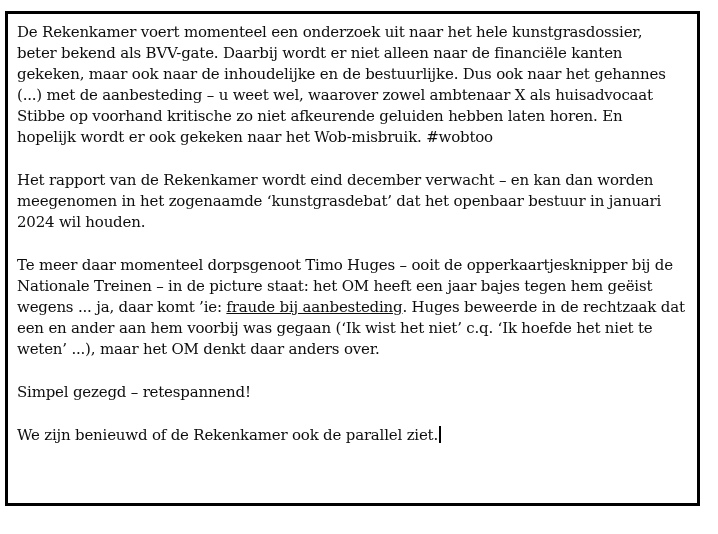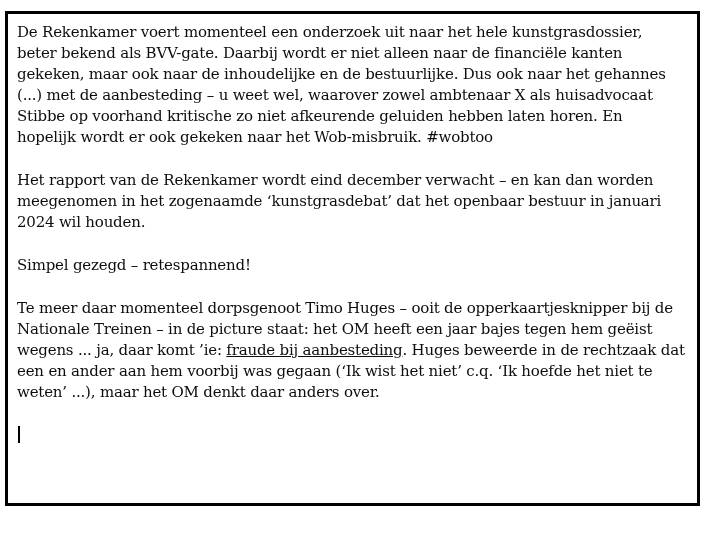--- a/index.html
+++ b/index.html
@@ -58,21 +58,21 @@
   <div class="frame">
     <p>De Rekenkamer voert momenteel een onderzoek uit naar het hele kunstgrasdossier,
 beter bekend als BVV-gate. Daarbij wordt er niet alleen naar de financiële kanten
 gekeken, maar ook naar de inhoudelijke en de bestuurlijke. Dus ook naar het gehannes
 (...) met de aanbesteding – u weet wel, waarover zowel ambtenaar X als huisadvocaat
 Stibbe op voorhand kritische zo niet afkeurende geluiden hebben laten horen. En
 hopelijk wordt er ook gekeken naar het Wob-misbruik. #wobtoo</p>
     <p>Het rapport van de Rekenkamer wordt eind december verwacht – en kan dan worden
 meegenomen in het zogenaamde ‘kunstgrasdebat’ dat het openbaar bestuur in januari
 2024 wil houden.</p>
-    <p>Simpel gezegd – retespannend!</p>
     <p><span>Te meer daar momenteel dorpsgenoot Timo Huges – ooit de opperkaartjesknipper bij de
 Nationale Treinen – in de picture staat: het OM heeft een jaar bajes tegen hem geëist
 wegens ... ja, daar komt ’ie: </span><span class="underline">fraude bij aanbesteding</span><span>. Huges beweerde in de rechtzaak dat
 een en ander aan hem voorbij was gegaan (‘Ik wist het niet’ c.q. ‘Ik hoefde het niet te
 weten’ ...), maar het OM denkt daar anders over.</span></p>
-    <p><span class="caret"></span></p>
+    <p>Simpel gezegd – retespannend!</p>
+    <p><span>We zijn benieuwd of de Rekenkamer ook de parallel ziet.</span><span class="caret"></span></p>
   </div>
 </div>
 
 </body></html>

